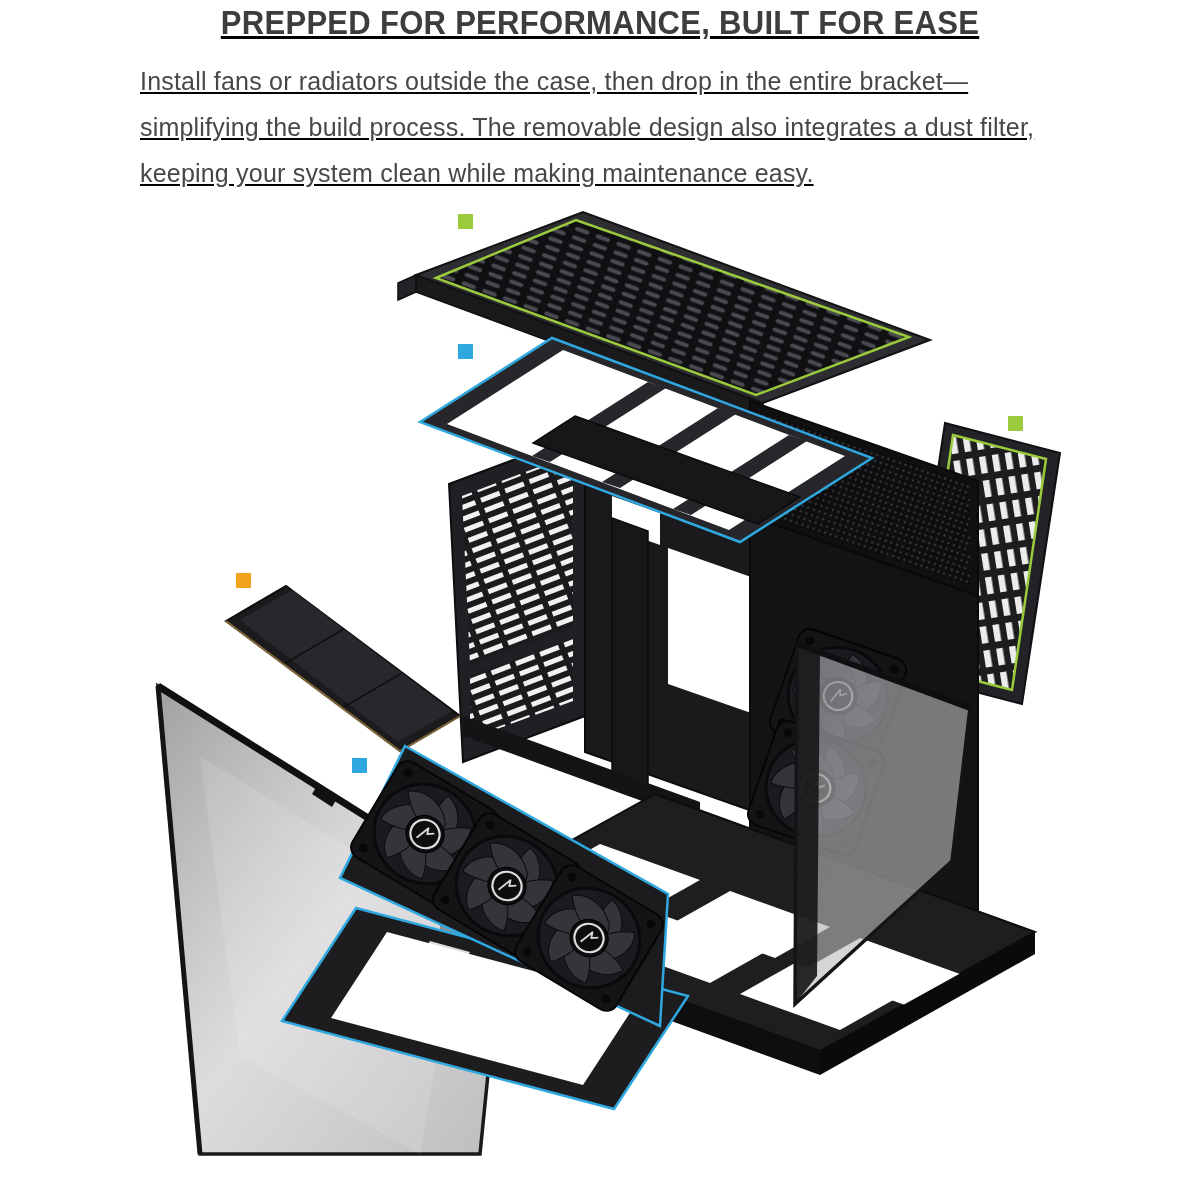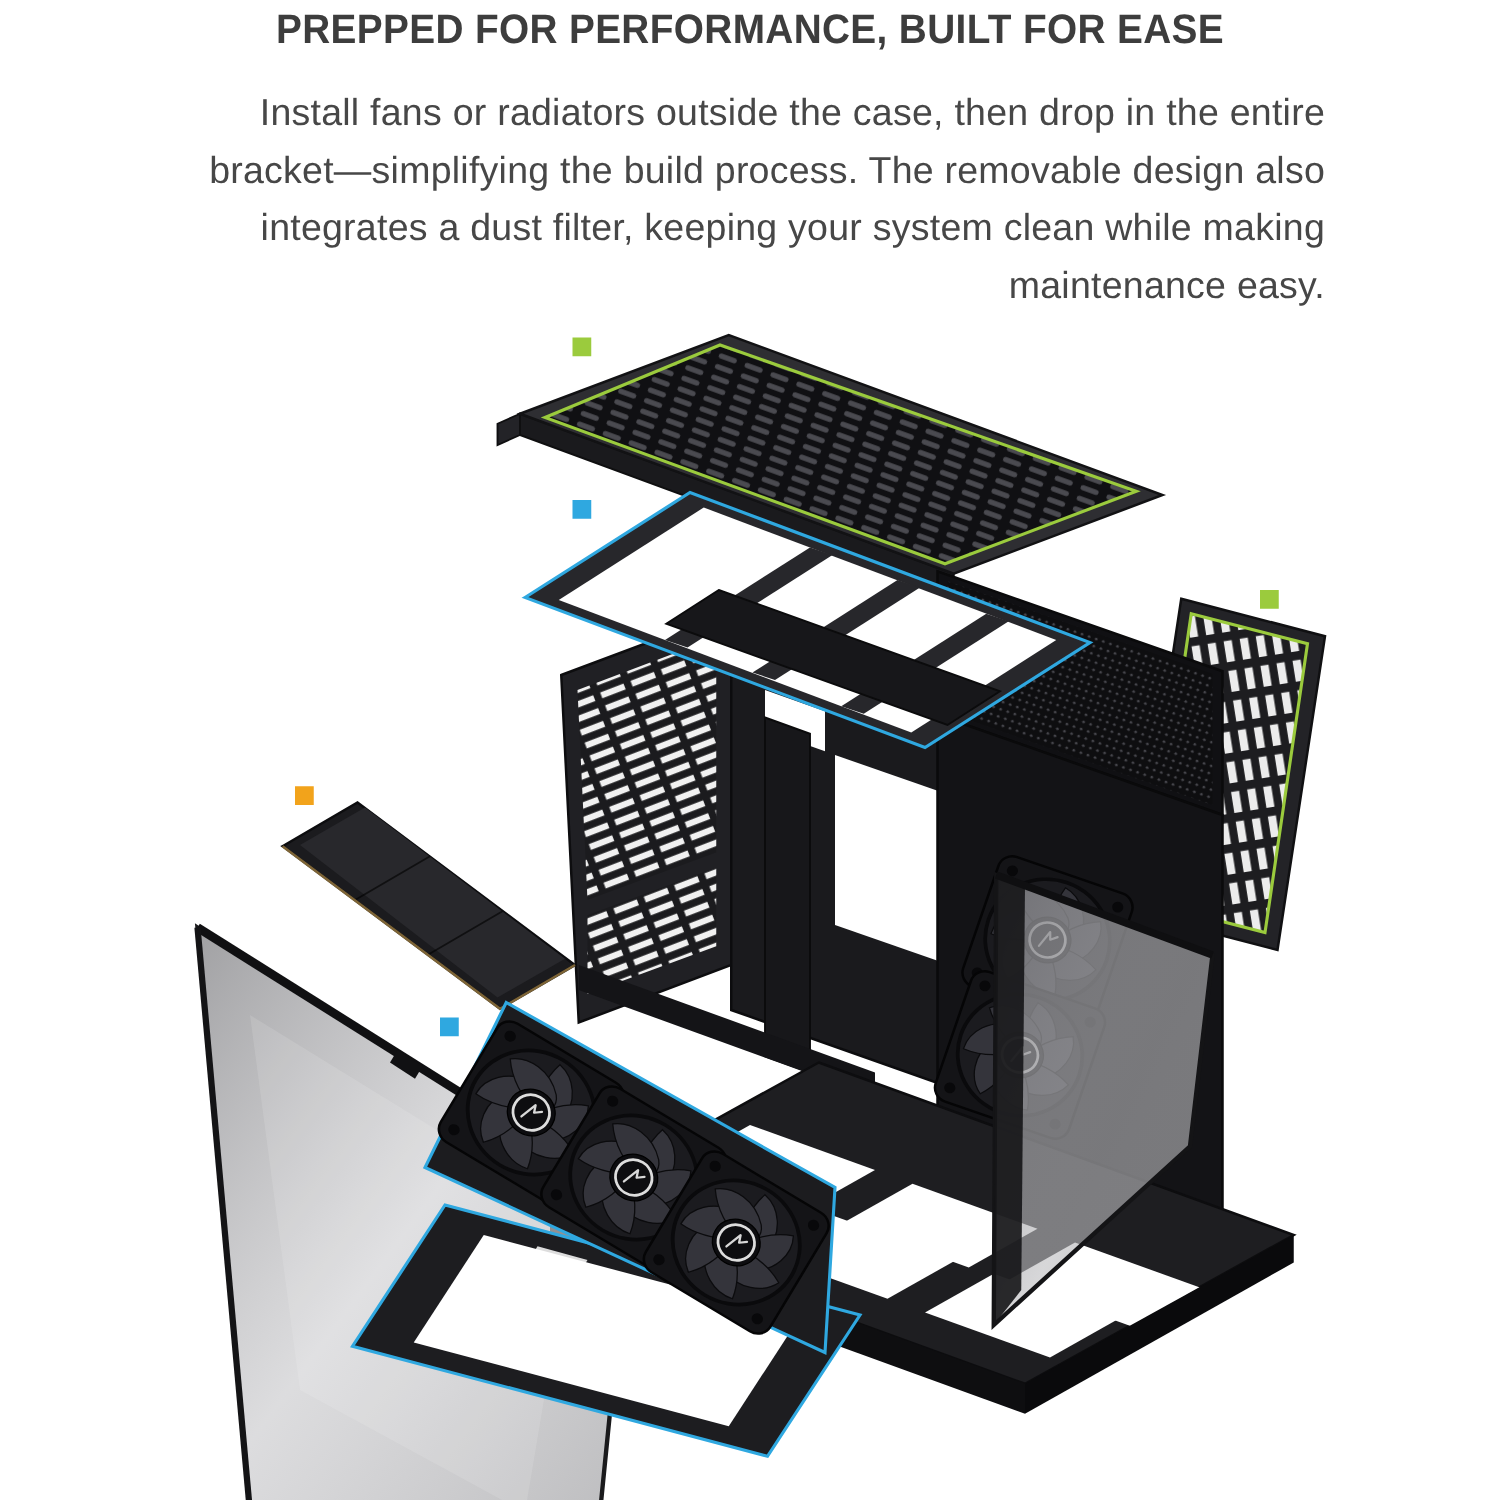--- a/index.html
+++ b/index.html
@@ -1,24 +1,24 @@
 <!DOCTYPE html>
 <html><head>
 <meta charset="utf-8">
 <style>
   html,body{margin:0;padding:0;background:#ffffff;}
   body{width:1200px;height:1200px;overflow:hidden;font-family:"Liberation Sans",sans-serif;}
-  .header{width:1200px;padding-top:4px;}
+  .header{width:1200px;padding-top:4px;text-decoration:underline;}
   .header h1{
     margin:0;text-align:center;font-size:33px;font-weight:600;color:#3d3d3d;
     letter-spacing:.3px;transform:scaleX(.94);
   }
   .header p{
-    width:920px;margin:26px auto 0 auto;text-align:right;
-    font-size:30px;line-height:46px;color:#474747;font-weight:400;letter-spacing:.2px;
+    width:920px;margin:16px auto 0 auto;text-align:left;
+    font-size:25px;line-height:46px;color:#474747;font-weight:400;letter-spacing:.2px;
   }
   .diagram-wrap{width:1200px;height:960px;}
   svg{display:block;}
 </style>
 </head>
 <body>
 
 <div class="header">
   <h1>PREPPED FOR PERFORMANCE, BUILT FOR EASE</h1>
   <p>Install fans or radiators outside the case, then drop in the entire bracket—simplifying the build process. The removable design also integrates a dust filter, keeping your system clean while making maintenance easy.</p>

